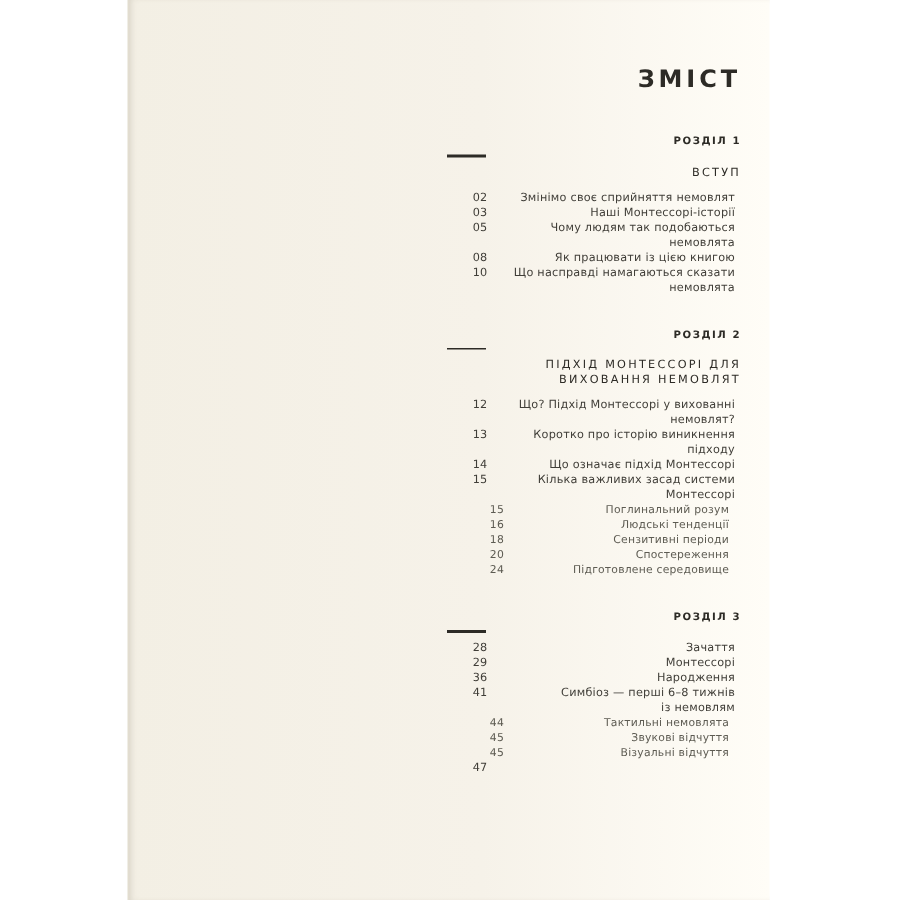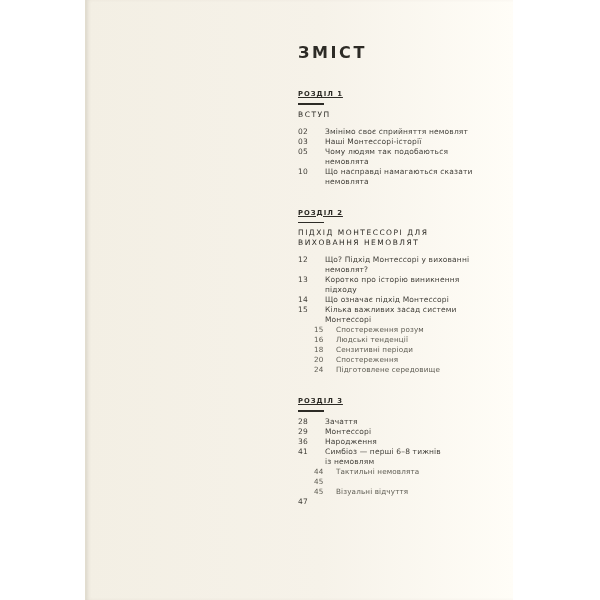--- a/index.html
+++ b/index.html
@@ -6,20 +6,21 @@
   body {
     width: 600px; height: 600px;
     font-family: "DejaVu Sans", "Liberation Sans", sans-serif;
     background: #ffffff;
   }
   .stage {
     position: relative;
     width: 600px; height: 600px;
     background: var(--canvas-bg, #ffffff);
     overflow: hidden;
+    text-align: right;
   }
   
   .book-page {
     position: absolute;
     left: 85px; top: 0;
     width: 427px; height: 600px;
     background: linear-gradient(90deg,
       var(--page-bg-left, #f3efe4) 0%,
       var(--page-bg-mid, #f6f2e9) 55%,
       var(--page-bg-right, #fffdf7) 100%);
@@ -40,21 +41,20 @@
     letter-spacing: 2.6px;
     color: var(--text-primary, #2d2b26);
   }
   .toc-section { margin: 0 0 22px 0; }
   .chapter-label {
     font-size: 6.8px;
     line-height: 9px;
     font-weight: 700;
     letter-spacing: 1px;
     color: var(--text-primary, #2d2b26);
-    text-decoration: underline;
   }
   .chapter-rule {
     width: 26px; height: 1.5px;
     margin: 4px 0 5px 0;
     background: var(--text-primary, #2d2b26);
   }
   .section-heading {
     margin: 0 0 7px 0;
     font-size: 7.5px;
     line-height: 10px;
@@ -105,20 +105,24 @@
     <span class="txt">Наші Монтессорі-історії</span>
   </div>
 
   <div class="entry">
     <span class="num">05</span>
     <span class="txt">Чому людям так подобаються
 немовлята</span>
   </div>
 
 
+  <div class="entry">
+    <span class="num">08</span>
+    <span class="txt">Як працювати із цією книгою</span>
+  </div>
 
   <div class="entry">
     <span class="num">10</span>
     <span class="txt">Що насправді намагаються сказати
 немовлята</span>
   </div>
 </div>
   </section>
 
   <section class="toc-section">
@@ -145,21 +149,21 @@
   </div>
 
   <div class="entry">
     <span class="num">15</span>
     <span class="txt">Кілька важливих засад системи
 Монтессорі</span>
   </div>
 
   <div class="entry sub">
     <span class="num">15</span>
-    <span class="txt">Спостереження розум</span>
+    <span class="txt">Поглинальний розум</span>
   </div>
 
   <div class="entry sub">
     <span class="num">16</span>
     <span class="txt">Людські тенденції</span>
   </div>
 
   <div class="entry sub">
     <span class="num">18</span>
     <span class="txt">Сензитивні періоди</span>
@@ -202,20 +206,21 @@
 із немовлям</span>
   </div>
 
   <div class="entry sub">
     <span class="num">44</span>
     <span class="txt">Тактильні немовлята</span>
   </div>
 
   <div class="entry sub">
     <span class="num">45</span>
+    <span class="txt">Звукові відчуття</span>
   </div>
 
   <div class="entry sub">
     <span class="num">45</span>
     <span class="txt">Візуальні відчуття</span>
   </div>
 
   <div class="entry">
     <span class="num">47</span>
   </div>

